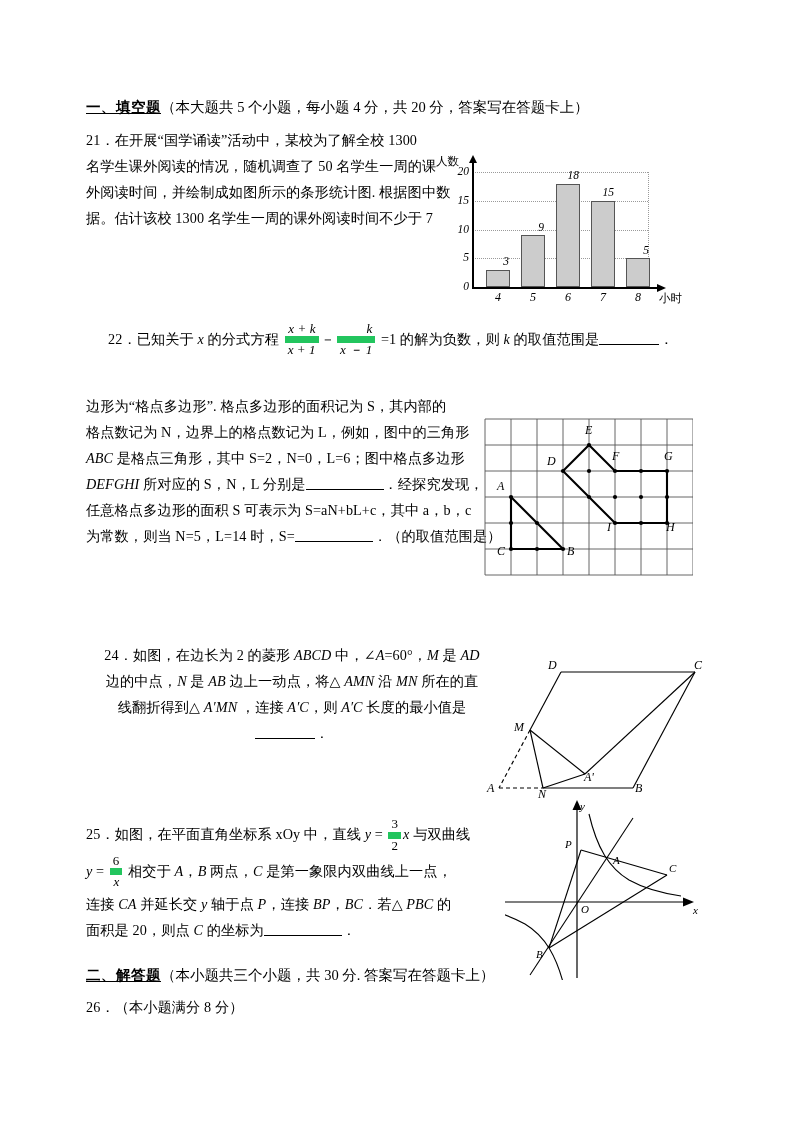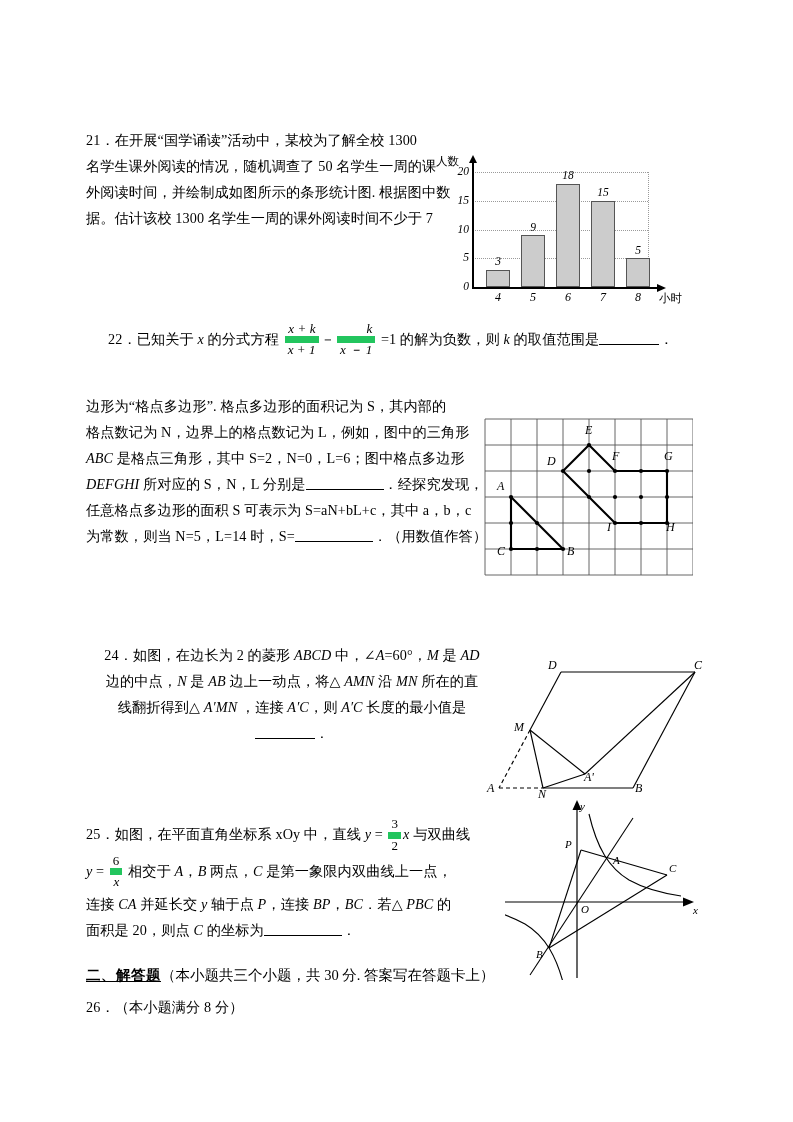--- a/index.html
+++ b/index.html
@@ -83,21 +83,21 @@
     position: absolute;
     font-size: 12px;
     font-style: italic;
     text-align: center;
     width: 18px;
   }
   .val-lbl {
     position: absolute;
     font-size: 11.5px;
     font-style: italic;
-    text-align: center;
+    text-align: right;
     width: 22px;
   }
   .gridline {
     position: absolute;
     border-top: 1px dotted #9a9a9a;
     height: 0;
   }
   .bar {
     position: absolute;
     background: #cccccc;
@@ -113,20 +113,23 @@
     font-family: "Liberation Serif", serif;
     white-space: nowrap;
   }
   .lbl-sm { font-size: 11px; }
 </style>
 </head>
 <body>
 
 <div class="page">
 
+  <div class="sec-head" style="left:86px; top:99px;">
+    <span class="bold-ul">一、填空题</span><span>（本大题共 5 个小题，每小题 4 分，共 20 分，答案写在答题卡上）</span>
+  </div>
 
   <div class="q" style="left:86px; top:127px; width:340px;">
     <span class="ln">21．在开展“国学诵读”活动中，某校为了解全校 1300</span>
     <span class="ln">名学生课外阅读的情况，随机调查了 50 名学生一周的课</span>
     <span class="ln">外阅读时间，并绘制成如图所示的条形统计图. 根据图中数</span>
     <span class="ln">据。估计该校 1300 名学生一周的课外阅读时间不少于 7</span>
   </div>
 
   <div class="fig" id="chart-wrap">
 
@@ -176,21 +179,21 @@
   <div class="q" style="left:86px; top:322px; width:420px;margin-left:22px;">
     <span class="ln" style="line-height:34px;"><span>22．已知关于 </span><span class="it">x</span><span> 的分式方程 </span><span class="frac"><span class="num it">x + k</span><span class="den it">x + 1</span></span><span>－</span><span class="frac"><span class="num it">k</span><span class="den it">x － 1</span></span><span> =1 的解为负数，则 </span><span class="it">k</span><span> 的取值范围是</span><span class="blank b-md"></span><span>．</span></span>
   </div>
 
   <div class="q" style="left:86px; top:393px; width:400px;">
     <span class="ln">边形为“格点多边形”. 格点多边形的面积记为 S，其内部的</span>
     <span class="ln">格点数记为 N，边界上的格点数记为 L，例如，图中的三角形</span>
     <span class="ln"><span class="it">ABC</span><span> 是格点三角形，其中 S=2，N=0，L=6；图中格点多边形</span></span>
     <span class="ln"><span class="it">DEFGHI</span><span> 所对应的 S，N，L 分别是</span><span class="blank b-xl"></span><span>．经探究发现，</span></span>
     <span class="ln">任意格点多边形的面积 S 可表示为 S=aN+bL+c，其中 a，b，c</span>
-    <span class="ln"><span>为常数，则当 N=5，L=14 时，S=</span><span class="blank b-xl"></span><span>．（用数值作答）</span></span>
+    <span class="ln"><span>为常数，则当 N=5，L=14 时，S=</span><span class="blank b-xl"></span><span>．（的取值范围是）</span></span>
   </div>
 
   <div class="fig" style="left:481px; top:415px; width:212px; height:162px;">
     <svg width="212" height="162" viewBox="0 0 212 162">
 
       <g stroke="#555555" stroke-width="0.9" fill="none">
         <line x1="4" y1="4" x2="212" y2="4"></line>
         <line x1="4" y1="30" x2="212" y2="30"></line>
         <line x1="4" y1="56" x2="212" y2="56"></line>
         <line x1="4" y1="82" x2="212" y2="82"></line>

